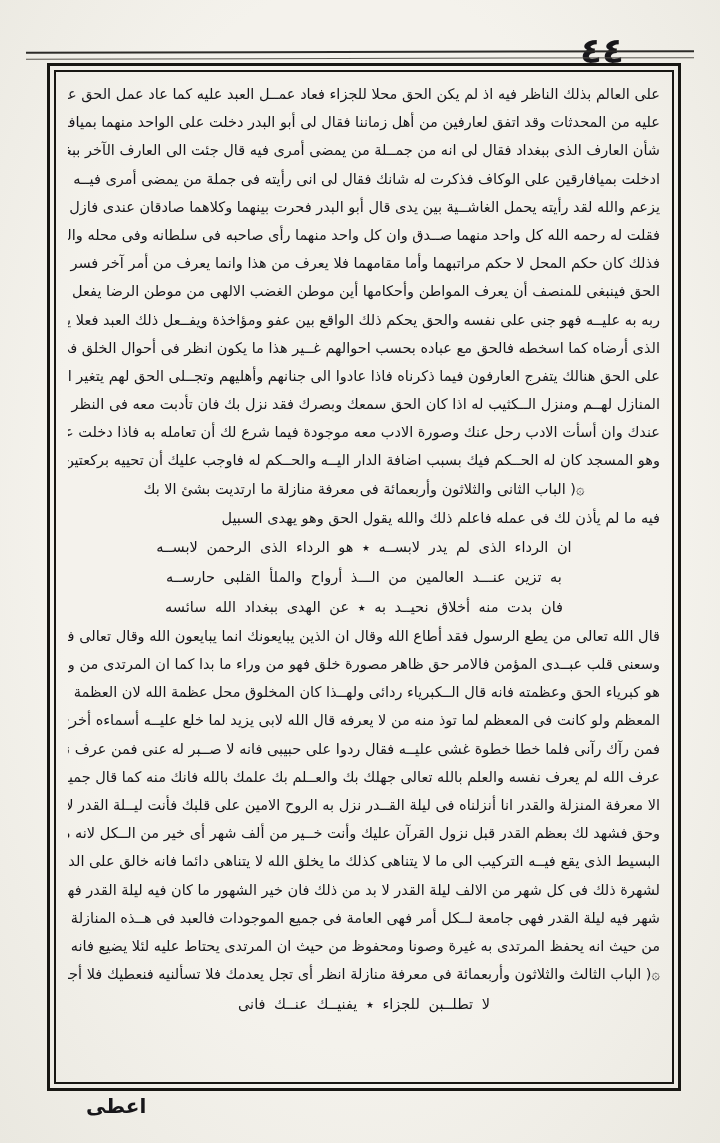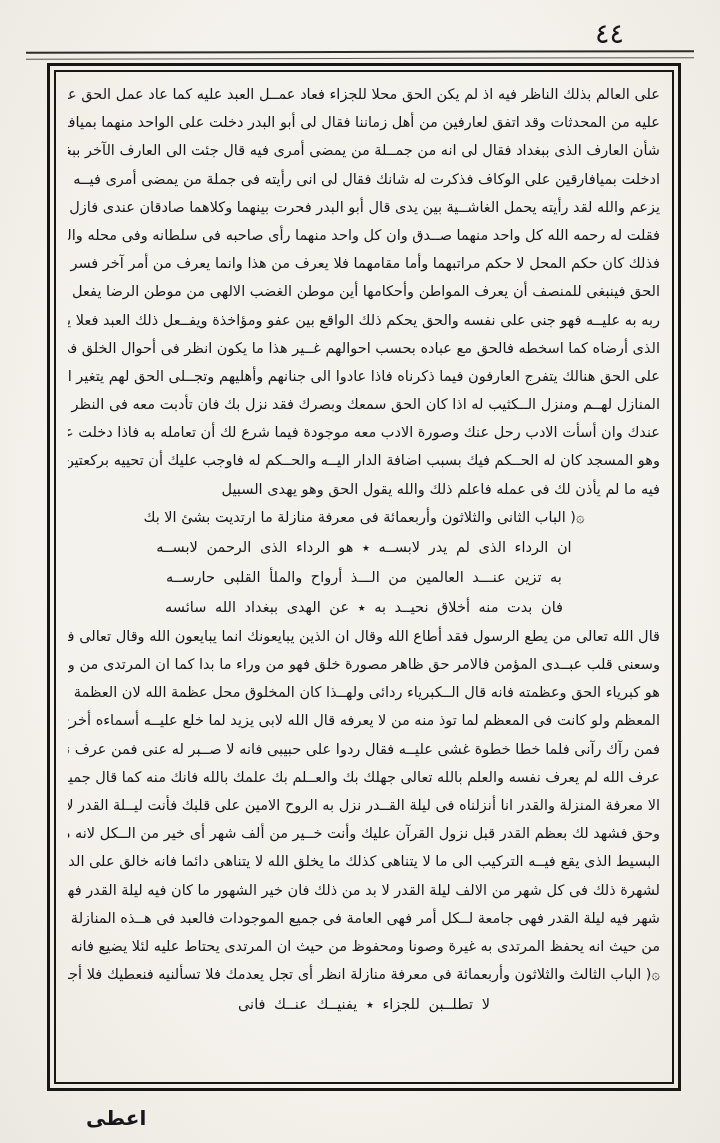--- a/index.html
+++ b/index.html
@@ -10,22 +10,22 @@
   }
   .page{
     position:relative;width:720px;height:1143px;
     background:
       radial-gradient(ellipse at 50% 45%, #f4f2ec 60%, #eae8e0 100%);
     color:#17161a;
     direction:rtl;
     overflow:hidden;
   }
   .pageno{
-    position:absolute;top:18px;right:96px;
-    font-size:27px;font-weight:normal;letter-spacing:-2px;
+    position:absolute;top:30px;right:96px;
+    font-size:36px;font-weight:bold;letter-spacing:-2px;
     color:#17161a;
   }
   .toprule{
     position:absolute;top:51px;left:26px;width:668px;height:5px;
     border-top:2px solid #2c2b28;
     border-bottom:1px solid #55534c;
     transform:rotate(-0.15deg);
   }
   .frame{
     position:absolute;top:63px;left:47px;width:628px;height:1022px;
@@ -71,21 +71,20 @@
   }
   .ln.ch-full{
     text-align:justify;
     text-align-last:justify;
     line-height:29px;height:29px;
   }
   .catchword{
     position:absolute;top:1094px;left:86px;
     font-size:20px;font-weight:bold;
     color:#17161a;
-    margin-top:12px;
   }
 </style>
 </head>
 <body>
 
 <div class="page">
 
   <div class="pageno">٤٤</div>
   <div class="toprule"></div>
 
@@ -100,23 +99,23 @@
         <div class="ln">يزعم والله لقد رأيته يحمل الغاشــية بين يدى قال أبو البدر فحرت بينهما وكلاهما صادقان عندى فازل عنى هــذه الغمة</div>
         <div class="ln">فقلت له رحمه الله كل واحد منهما صــدق وان كل واحد منهما رأى صاحبه فى سلطانه وفى محله والحــكم لصاحب المحــل</div>
         <div class="ln">فذلك كان حكم المحل لا حكم مراتبهما وأما مقامهما فلا يعرف من هذا وانما يعرف من أمر آخر فسر بذلك وعرف انه</div>
         <div class="ln">الحق فينبغى للمنصف أن يعرف المواطن وأحكامها أين موطن الغضب الالهى من موطن الرضا يفعل العبد فعلا فيسخط</div>
         <div class="ln">ربه به عليــه فهو جنى على نفسه والحق يحكم ذلك الواقع بين عفو ومؤاخذة ويفــعل ذلك العبد فعلا يرضى به ربه فهو</div>
         <div class="ln">الذى أرضاه كما اسخطه فالحق مع عباده بحسب احوالهم غــير هذا ما يكون انظر فى أحوال الخلق فى الــكثيب اذا نزلوا</div>
         <div class="ln">على الحق هنالك يتفرج العارفون فيما ذكرناه فاذا عادوا الى جنانهم وأهليهم وتجــلى الحق لهم يتغير الحال منهم لكون</div>
         <div class="ln">المنازل لهــم ومنزل الــكثيب له اذا كان الحق سمعك وبصرك فقد نزل بك فان تأدبت معه فى النظر والاستماع بقى</div>
         <div class="ln">عندك وان أسأت الادب رحل عنك وصورة الادب معه موجودة فيما شرع لك أن تعامله به فاذا دخلت عليه فى بيته</div>
         <div class="ln">وهو المسجد كان له الحــكم فيك بسبب اضافة الدار اليــه والحــكم له فاوجب عليك أن تحييه بركعتين وأن لا تعمل</div>
+        <div class="ln center">۞( الباب الثانى والثلاثون وأربعمائة فى معرفة منازلة ما ارتديت بشئ الا بك</div>
+
         <div class="ln end">فيه ما لم يأذن لك فى عمله فاعلم ذلك والله يقول الحق وهو يهدى السبيل</div>
-
-        <div class="ln center">۞( الباب الثانى والثلاثون وأربعمائة فى معرفة منازلة ما ارتديت بشئ الا بك</div>
 
         <div class="ln verse">ان الرداء الذى لم يدر لابســه ٭ هو الرداء الذى الرحمن لابســه</div>
         <div class="ln verse">به تزين عنـــد العالمين من الـــذ أرواح والملأ القلبى حارســه</div>
         <div class="ln verse">فان بدت منه أخلاق نحيــد به ٭ عن الهدى ببغداد الله سائسه</div>
 
         <div class="ln">قال الله تعالى من يطع الرسول فقد أطاع الله وقال ان الذين يبايعونك انما يبايعون الله وقال تعالى فى الخــبر عنه</div>
         <div class="ln">وسعنى قلب عبــدى المؤمن فالامر حق ظاهر مصورة خلق فهو من وراء ما بدا كما ان المرتدى من وراء ردائه فالعبد</div>
         <div class="ln">هو كبرياء الحق وعظمته فانه قال الــكبرياء ردائى ولهــذا كان المخلوق محل عظمة الله لان العظمة صــفة فى المعظم لا فى</div>
         <div class="ln">المعظم ولو كانت فى المعظم لما توذ منه من لا يعرفه قال الله لابى يزيد لما خلع عليــه أسماءه أخرج الى عبادى بصورتى</div>
         <div class="ln">فمن رآك رآنى فلما خطا خطوة غشى عليــه فقال ردوا على حبيبى فانه لا صــبر له عنى فمن عرف نفسه عرف الله ومن</div>

